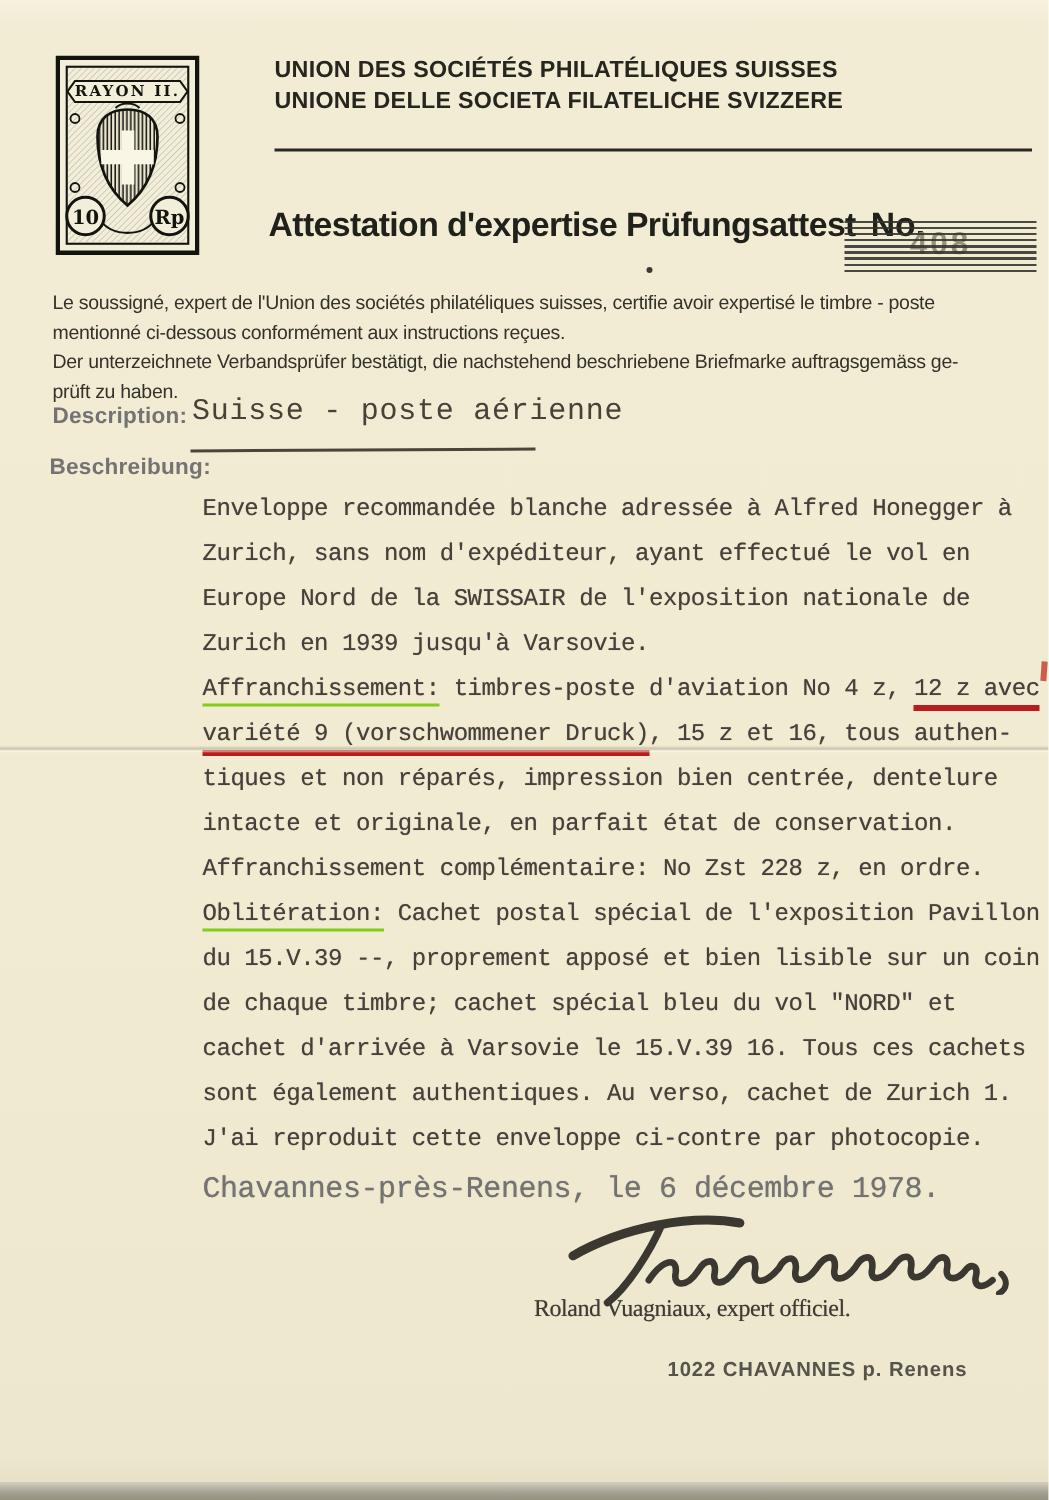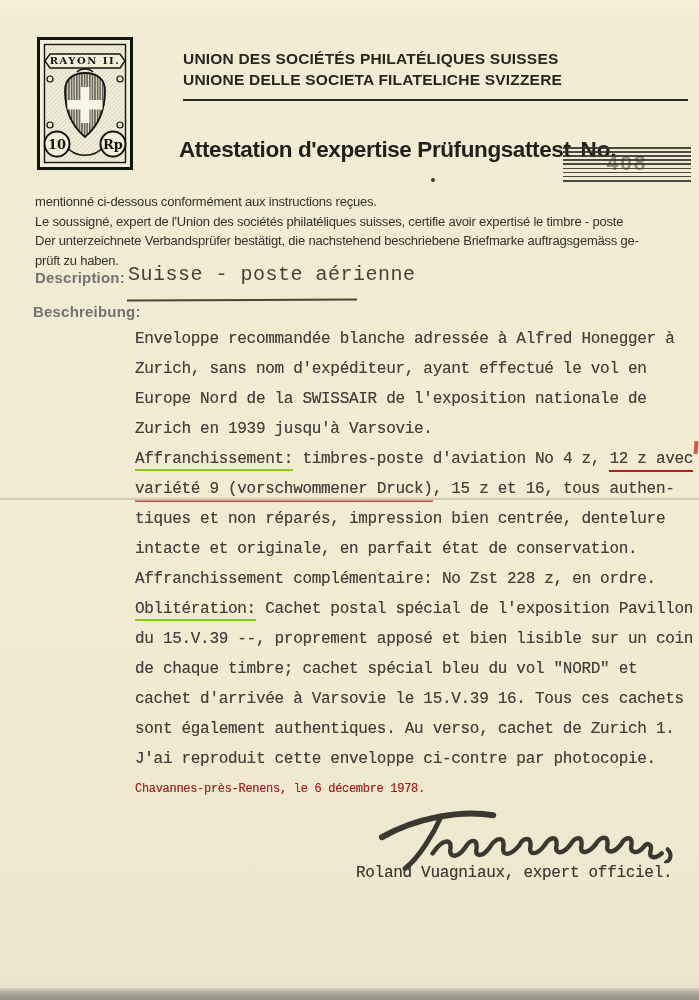--- a/index.html
+++ b/index.html
@@ -2,21 +2,21 @@
 <html><head>
 <meta charset="utf-8">
 <style>
   html,body{margin:0;padding:0;}
   body{width:699px;height:1000px;overflow:hidden;position:relative;
        font-family:"Liberation Sans",sans-serif;
        background:linear-gradient(180deg,#f6f2dd 0,#f1ecd3 18px,#f0ebd1 60%,#ece7cd 97%,#e2ddc4 100%);}
   .abs{position:absolute;}
 
   
-  .org-lines{left:183px;top:48px;font-size:15.5px;font-weight:bold;color:#26261f;
+  .org-lines{left:183px;top:36px;font-size:15.5px;font-weight:bold;color:#26261f;
              line-height:21px;letter-spacing:.2px;white-space:nowrap;}
   .header-rule{left:183px;top:99px;width:505px;height:2px;background:#2a2a25;}
   .title-row{left:179px;top:137px;white-space:nowrap;color:#21211c;}
   .title-main{font-size:22.5px;font-weight:bold;letter-spacing:-.4px;}
   .title-no{font-size:22.5px;font-weight:bold;margin-left:10px;}
   .no-box{left:563px;top:131px;width:128px;height:37px;margin-top:16px;}
   .no-box .no-value{position:absolute;left:0;top:4px;width:100%;text-align:center;
         font-size:21px;font-weight:bold;color:#97917c;letter-spacing:2px;}
   .no-box .stripes{position:absolute;inset:0;
         background:repeating-linear-gradient(180deg,#32322c 0px,#32322c 1.7px,rgba(50,50,44,0) 1.7px,rgba(50,50,44,0) 4.1px);
@@ -37,32 +37,32 @@
               font-size:20px;color:#474238;letter-spacing:.5px;white-space:nowrap;}
   .desc-underline{left:127px;top:299px;width:230px;height:2px;background:#4a4539;
                   transform:rotate(-.3deg);}
 
   
   .tw-body{left:135px;top:328px;width:575px;}
   .tw-line{font-family:"Liberation Mono",monospace;font-size:16px;color:#45403a;
            height:30px;line-height:22px;white-space:nowrap;letter-spacing:-.3px;
            text-shadow:0 0 .5px rgba(69,64,58,.6);}
   .u-black{border-bottom:2px solid #84cc16;padding-bottom:1px;}
-  .u-red{border-bottom:2px solid #b91c1c;padding-bottom:2px;}
-  .dateline{left:135px;top:782px;font-family:"Liberation Mono",monospace;font-size:12px;
-            color:#b91c1c;letter-spacing:-.3px;text-shadow:0 0 .5px rgba(69,64,58,.6);white-space:nowrap;}
+  .u-red{border-bottom:4px solid #b91c1c;padding-bottom:2px;}
+  .dateline{left:135px;top:782px;font-family:"Liberation Mono",monospace;font-size:20px;
+            color:#737373;letter-spacing:-.3px;text-shadow:0 0 .5px rgba(69,64,58,.6);white-space:nowrap;}
 
   
   .crease{left:0;top:497px;width:699px;height:5px;
           background:linear-gradient(180deg,rgba(0,0,0,0) 0%,rgba(112,102,76,.30) 45%,rgba(255,255,248,.55) 75%,rgba(0,0,0,0) 100%);}
   .red-tick{left:694px;top:441px;width:4px;height:13px;background:#c13a2b;opacity:.8;transform:rotate(4deg);}
 
   
   .sig-svg{left:376px;top:804px;}
-  .typed-sign{left:356px;top:864px;font-family:Liberation Mono, monospace;font-size:16px;
+  .typed-sign{left:356px;top:864px;font-family:Liberation Serif, serif;font-size:16px;
               color:#3f3b34;letter-spacing:-.3px;white-space:nowrap;
               text-shadow:0 0 .5px rgba(63,59,52,.6);}
 
   
   .addr-stamp{left:420px;top:902px;width:250px;text-align:center;color:#55534a;}
   .addr-line1{font-size:17.5px;font-weight:bold;letter-spacing:1px;line-height:24px;}
   .addr-line2{font-size:15px;line-height:22px;letter-spacing:.4px;}
   .addr-line3{font-size:13.5px;font-weight:bold;line-height:21px;letter-spacing:.6px;}
 
   .bottom-edge{left:0;bottom:0;width:699px;height:12px;
@@ -112,22 +112,22 @@
 <div class="abs title-row">
   <span class="title-main">Attestation d'expertise Prüfungsattest</span><span class="title-no">No.</span>
 </div>
 <div class="abs no-box">
   <div class="no-value">408</div>
   <div class="stripes"></div>
 </div>
 <div class="abs speck"></div>
 
 <div class="abs intro intro-fr">
+  <div>Le soussigné, expert de l'Union des sociétés philatéliques suisses, certifie avoir expertisé le timbre - poste</div>
   <div>mentionné ci-dessous conformément aux instructions reçues.</div>
-  <div>Le soussigné, expert de l'Union des sociétés philatéliques suisses, certifie avoir expertisé le timbre - poste</div>
 </div>
 <div class="abs intro intro-de">
   <div>Der unterzeichnete Verbandsprüfer bestätigt, die nachstehend beschriebene Briefmarke auftragsgemäss ge-</div>
   <div>prüft zu haben.</div>
 </div>
 
 <div class="abs label desc-label">Description:</div>
 <div class="abs desc-value">Suisse - poste aérienne</div>
 <div class="abs desc-underline"></div>
 <div class="abs label besch-label">Beschreibung:</div>
@@ -158,15 +158,16 @@
   <g fill="none" stroke="#211f1b" stroke-linecap="round" stroke-linejoin="round" opacity="0.88">
     <path d="M6,28 C40,10 86,3 118,10" stroke-width="6"></path>
     <path d="M66,9 C58,26 42,50 28,60" stroke-width="5"></path>
     <path d="M56,46 C66,32 76,31 74,42 C72,51 81,52 89,41 C94,33 102,32 100,43 C98,51 106,52 114,41 C120,32 129,31 127,42 C125,51 133,52 143,41 C147,33 156,32 154,43 C152,51 160,52 168,42 C174,33 182,32 180,43 C178,51 186,52 194,42 C199,34 207,33 205,44 C203,52 211,52 219,43 C225,34 233,34 231,44 C229,52 237,53 245,43 C249,36 257,35 255,45 C253,53 261,54 267,47 C271,42 276,44 274,51 C272,58 278,60 285,54" stroke-width="4.4"></path>
     <path d="M291,50 C295,54 295,60 289,63" stroke-width="4"></path>
   </g>
 </svg>
 <div class="abs typed-sign">Roland Vuagniaux, expert officiel.</div>
 
 <div class="abs addr-stamp">
+  <div class="addr-line3">1022 CHAVANNES p. Renens</div>
 </div>
 
 <div class="abs bottom-edge"></div>
 
 </body></html>

